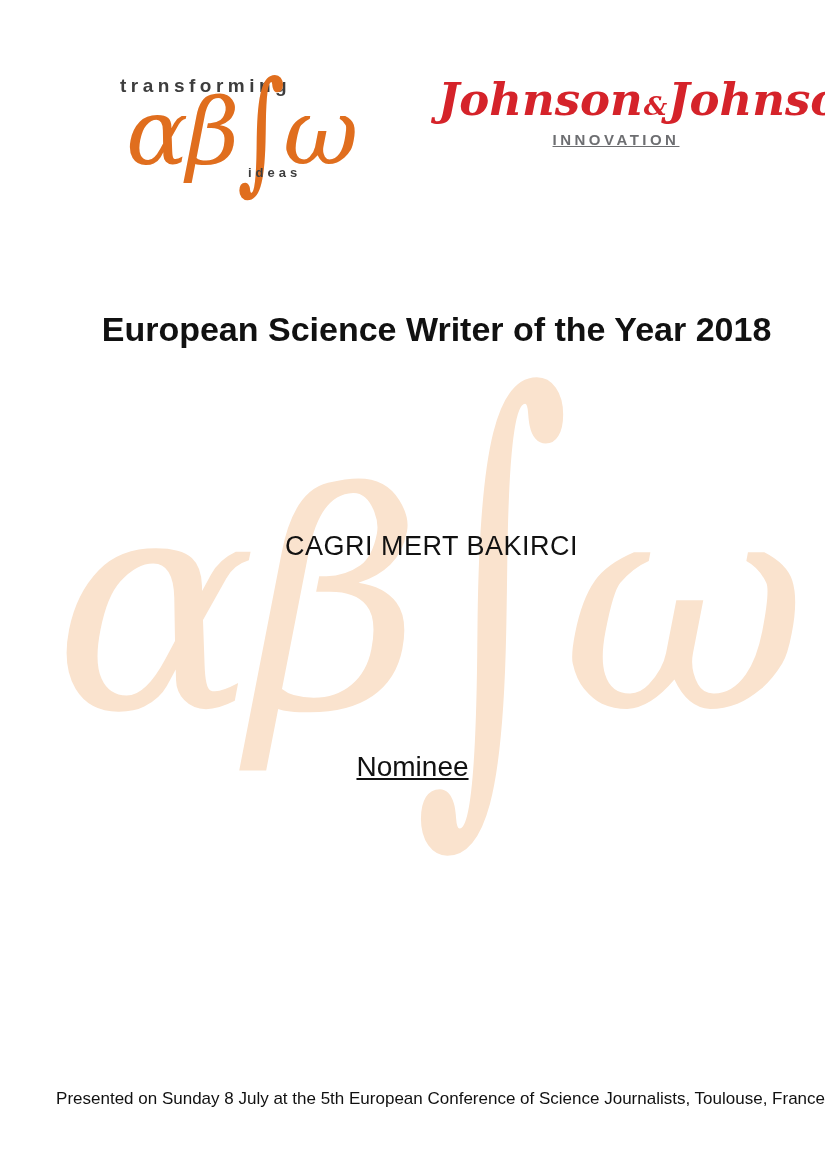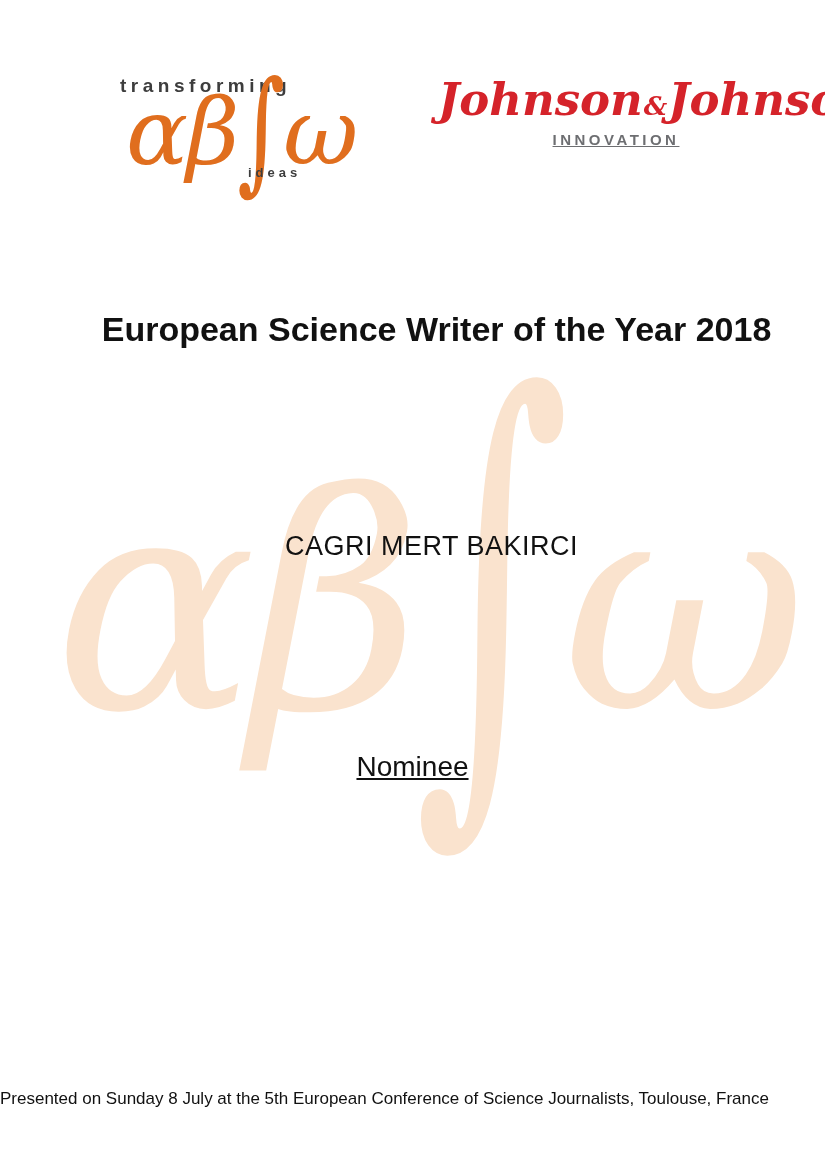--- a/index.html
+++ b/index.html
@@ -146,21 +146,21 @@
     font-size: 28px;
     color: #111111;
     z-index: 2;
     text-decoration: underline;
   }
   .footer-note {
     position: absolute;
     left: 0;
     right: 0;
     top: 1089px;
-    text-align: left;
+    text-align: right;
     font-size: 17px;
     color: #111111;
     z-index: 2;
     white-space: nowrap;
   }
 </style>
 </head>
 <body>
 
 <div class="page">

